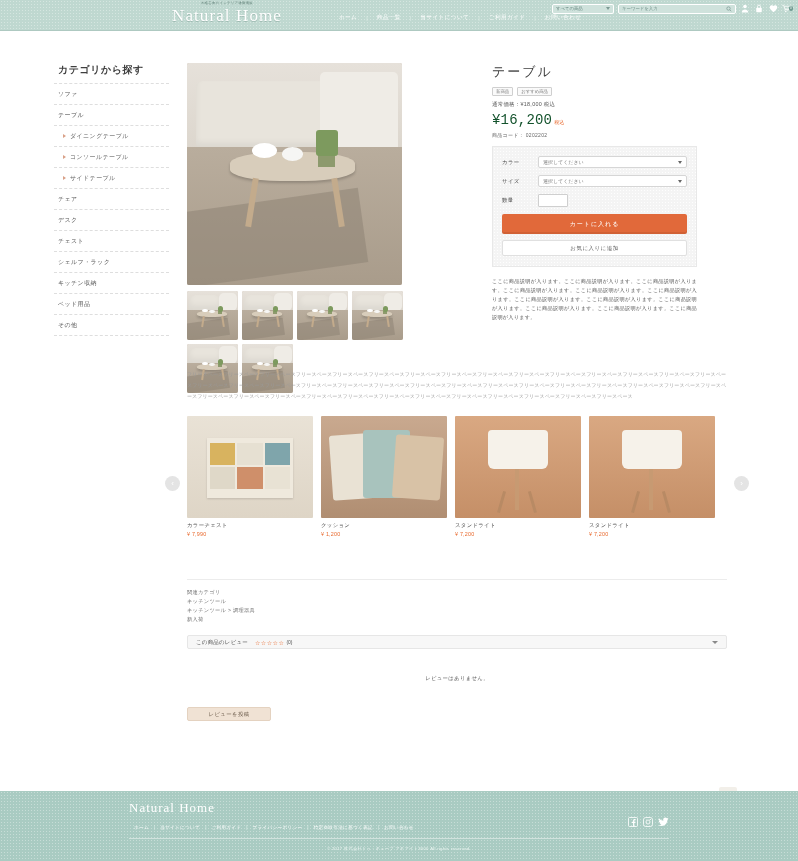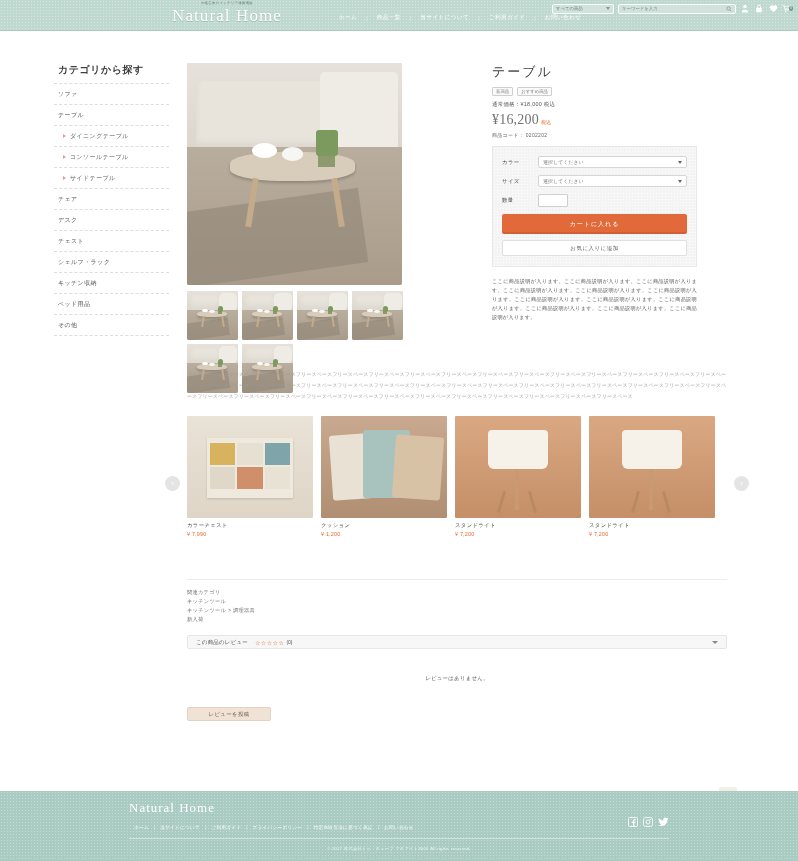--- a/index.html
+++ b/index.html
@@ -104,21 +104,21 @@
   .ph-plant { position:absolute; left:60%; top:30%; width:10%; height:12%; background:#7d9a5e; border-radius:3px; }
   .ph-pot { position:absolute; left:61%; top:41%; width:8%; height:6%; background:#8d9a6d; }
 
   
   .info { position:absolute; left:305px; top:0; width:205px; }
   .p-title { font-family:"Liberation Serif", serif; font-size:13px; color:#3d3d3d; letter-spacing:2px; margin-bottom:6px; }
   .badges { display:flex; gap:4px; margin-bottom:5px; }
   .badge { font-size:4.4px; border:1px solid #cfcfcf; color:#777; padding:1px 3px; border-radius:1px; background:#fafafa; }
   .reg-price { font-size:5.4px; color:#555; margin-bottom:4px; letter-spacing:.3px; }
   .price-row { display:flex; align-items:baseline; gap:2px; margin-bottom:4px; }
-  .price { font-family:Liberation Serif, serif; font-size:14px; color:#737373; letter-spacing:.2px; }
+  .price { font-family:Liberation Mono, monospace; font-size:14px; color:#14532d; letter-spacing:.2px; }
   .price-tax { font-size:5px; color:#e8682c; }
   .code { font-size:5px; color:#666; letter-spacing:.3px; }
 
   .order-box {
     margin-top:8px; background:#f4f4f4;
     background-image: radial-gradient(rgba(255,255,255,.9) 0.5px, transparent 0.6px);
     background-size:3px 3px;
     border:1px solid #e8e8e8; padding:9px 9px 10px 9px;
   }
   .opt-row { display:flex; align-items:center; margin-bottom:7px; }

